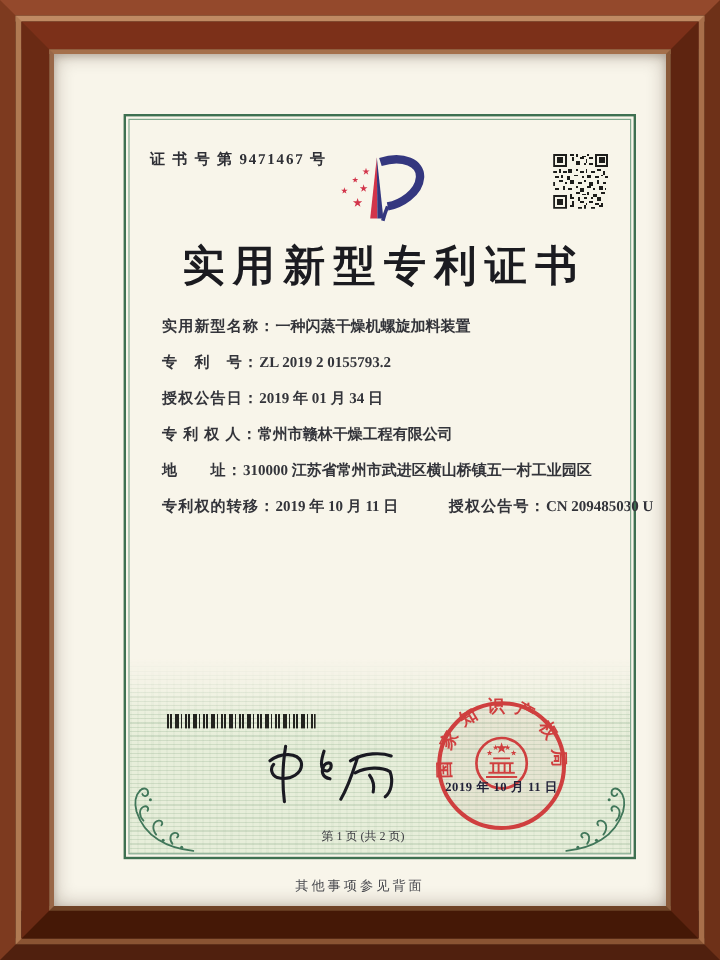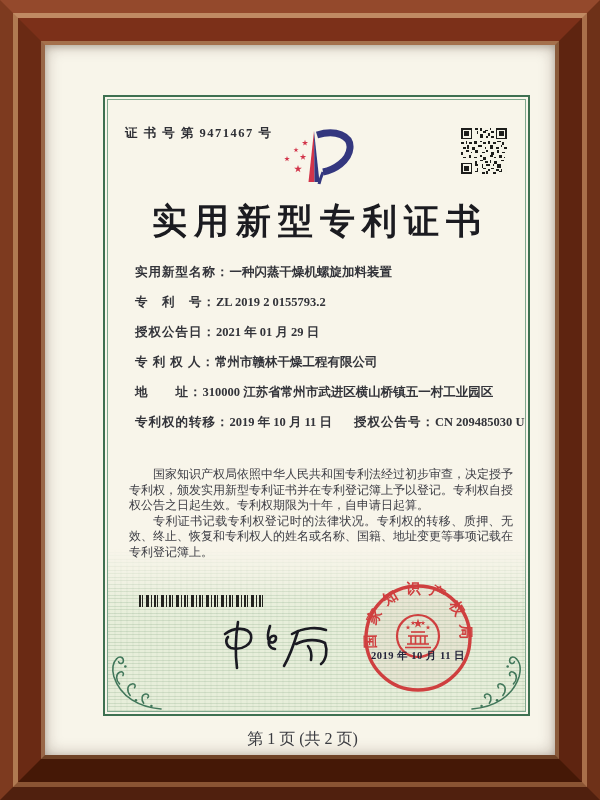--- a/index.html
+++ b/index.html
@@ -32,37 +32,37 @@
   .cert-no{position:absolute;left:20px;top:28px;font-size:12.5px;letter-spacing:1.5px;
     color:#2e2f35;font-weight:600;}
   .qr{position:absolute;right:21px;top:31px;width:46px;height:46px;}
   .logo{position:absolute;left:50%;top:31px;width:78px;height:58px;margin-left:-39px;}
   .title{position:absolute;left:0;right:0;top:101px;margin:0;text-align:center;
     font-size:35px;font-weight:700;letter-spacing:7px;padding-left:7px;color:#1b1b20;font-family:Liberation Serif, serif;}
   .fields{position:absolute;left:30px;right:16px;top:160px;font-size:12.5px;
     color:#33343a;font-weight:600;}
   .frow{height:30px;line-height:30px;white-space:nowrap;}
   .flabel{letter-spacing:1px;}
-  .pair2{margin-left:22px;}
+  .pair2{margin-left:42px;}
   .paras{position:absolute;left:24px;width:384px;top:370px;font-size:12px;
     line-height:15.6px;color:#3c3d44;text-align:justify;font-weight:500;}
   .paras p{margin:0;text-indent:2em;}
   .barcode{position:absolute;left:34px;top:498px;width:124px;height:12px;z-index:2;
     background:repeating-linear-gradient(90deg,#23231f 0 2px,transparent 2px 3px,
       #23231f 3px 4px,transparent 4px 7px,#23231f 7px 10px,transparent 10px 12px,
       #23231f 12px 13px,transparent 13px 15px);}
   .director{position:absolute;left:32px;top:531px;z-index:2;font-size:13.5px;
     line-height:21px;font-weight:700;color:#26262c;letter-spacing:2px;}
   .signature{position:absolute;left:113px;top:521px;width:120px;height:56px;z-index:2;}
   .seal{position:absolute;left:256px;top:484px;width:114px;height:114px;z-index:3;}
   .seal svg{position:absolute;inset:0;}
   .seal-date{position:absolute;left:0;right:0;top:68px;text-align:center;
     font-size:10.5px;font-weight:700;color:#23233a;letter-spacing:.5px;z-index:4;}
-  .page-footer{position:absolute;left:0;right:0;top:632px;text-align:center;z-index:2;
-    font-size:16px;color:#3a3b40;transform:translateX(-14px);}
+  .page-footer{position:absolute;left:0;right:0;top:593px;text-align:center;z-index:2;
+    font-size:10px;color:#3a3b40;transform:translateX(-14px);}
   .flourish{position:absolute;bottom:2px;width:56px;height:62px;z-index:1;}
   .fl-left{left:2px;}
   .fl-right{right:2px;transform:scaleX(-1);}
   .back-note{position:absolute;left:0;right:0;top:686px;text-align:center;
     font-size:11px;letter-spacing:2.5px;color:#4a4b50;}
 </style>
 </head>
 <body>
 
 <div class="frame-outer">
@@ -111,30 +111,26 @@
             <use href="#star" transform="translate(9,31) scale(2.9)"></use>
             <use href="#star" transform="translate(20,41) scale(4.1)"></use>
           </g>
         </svg>
 
         <h1 class="title">实用新型专利证书</h1>
 
         <div class="fields">
           <div class="frow"><span class="flabel">实用新型名称：</span><span class="fvalue">一种闪蒸干燥机螺旋加料装置</span></div>
           <div class="frow"><span class="flabel">专　利　号：</span><span class="fvalue">ZL 2019 2 0155793.2</span></div>
-          <div class="frow"><span class="flabel">授权公告日：</span><span class="fvalue">2021 年 01 月 29 日</span></div>
+          <div class="frow"><span class="flabel">授权公告日：</span><span class="fvalue">2019 年 01 月 34 日</span></div>
           <div class="frow"><span class="flabel">专 利 权 人：</span><span class="fvalue">常州市赣林干燥工程有限公司</span></div>
           <div class="frow"><span class="flabel">地　　址：</span><span class="fvalue">310000 江苏省常州市武进区横山桥镇五一村工业园区</span></div>
           <div class="frow"><span class="flabel">专利权的转移：</span><span class="fvalue">2019 年 10 月 11 日</span><span class="flabel pair2">授权公告号：</span><span class="fvalue">CN 209485030 U</span></div>
         </div>
 
-        <div class="paras">
-          <p>国家知识产权局依照中华人民共和国专利法经过初步审查，决定授予专利权，颁发实用新型专利证书并在专利登记簿上予以登记。专利权自授权公告之日起生效。专利权期限为十年，自申请日起算。</p>
-          <p>专利证书记载专利权登记时的法律状况。专利权的转移、质押、无效、终止、恢复和专利权人的姓名或名称、国籍、地址变更等事项记载在专利登记簿上。</p>
-        </div>
 
         <div class="barcode"></div>
 
 
         <svg class="signature" viewBox="0 0 120 56">
           <g fill="none" stroke="#1a1a22" stroke-width="2.6" stroke-linecap="round">
             <path d="M20 4 C18 16 17 34 19 50"></path>
             <path d="M7 16 C16 9 30 9 33 17 C35 26 24 33 13 30 C8 28 7 22 10 19"></path>
             <path d="M52 8 C50 14 49 20 51 23 C54 26 58 24 58 20 C58 17 54 17 52 20 C49 25 51 30 57 31"></path>
             <path d="M74 16 C86 9 100 9 108 12"></path>
@@ -199,18 +195,19 @@
             <path d="M38 54 C35 50 36 45 40 44.5 C43 44.2 44 47 42 48.5"></path>
           </g>
           <g fill="#41775a">
             <circle cx="19" cy="16" r="1.3"></circle>
                   <circle cx="30" cy="51" r="1.3"></circle>
                   <circle cx="46" cy="57" r="1.3"></circle>
           </g>
         </svg>
       </div>
 
+      <div class="back-note">其他事项参见背面</div>
 
     </div>
    </div>
   </div>
  </div>
 </div>
 
 </body></html>

